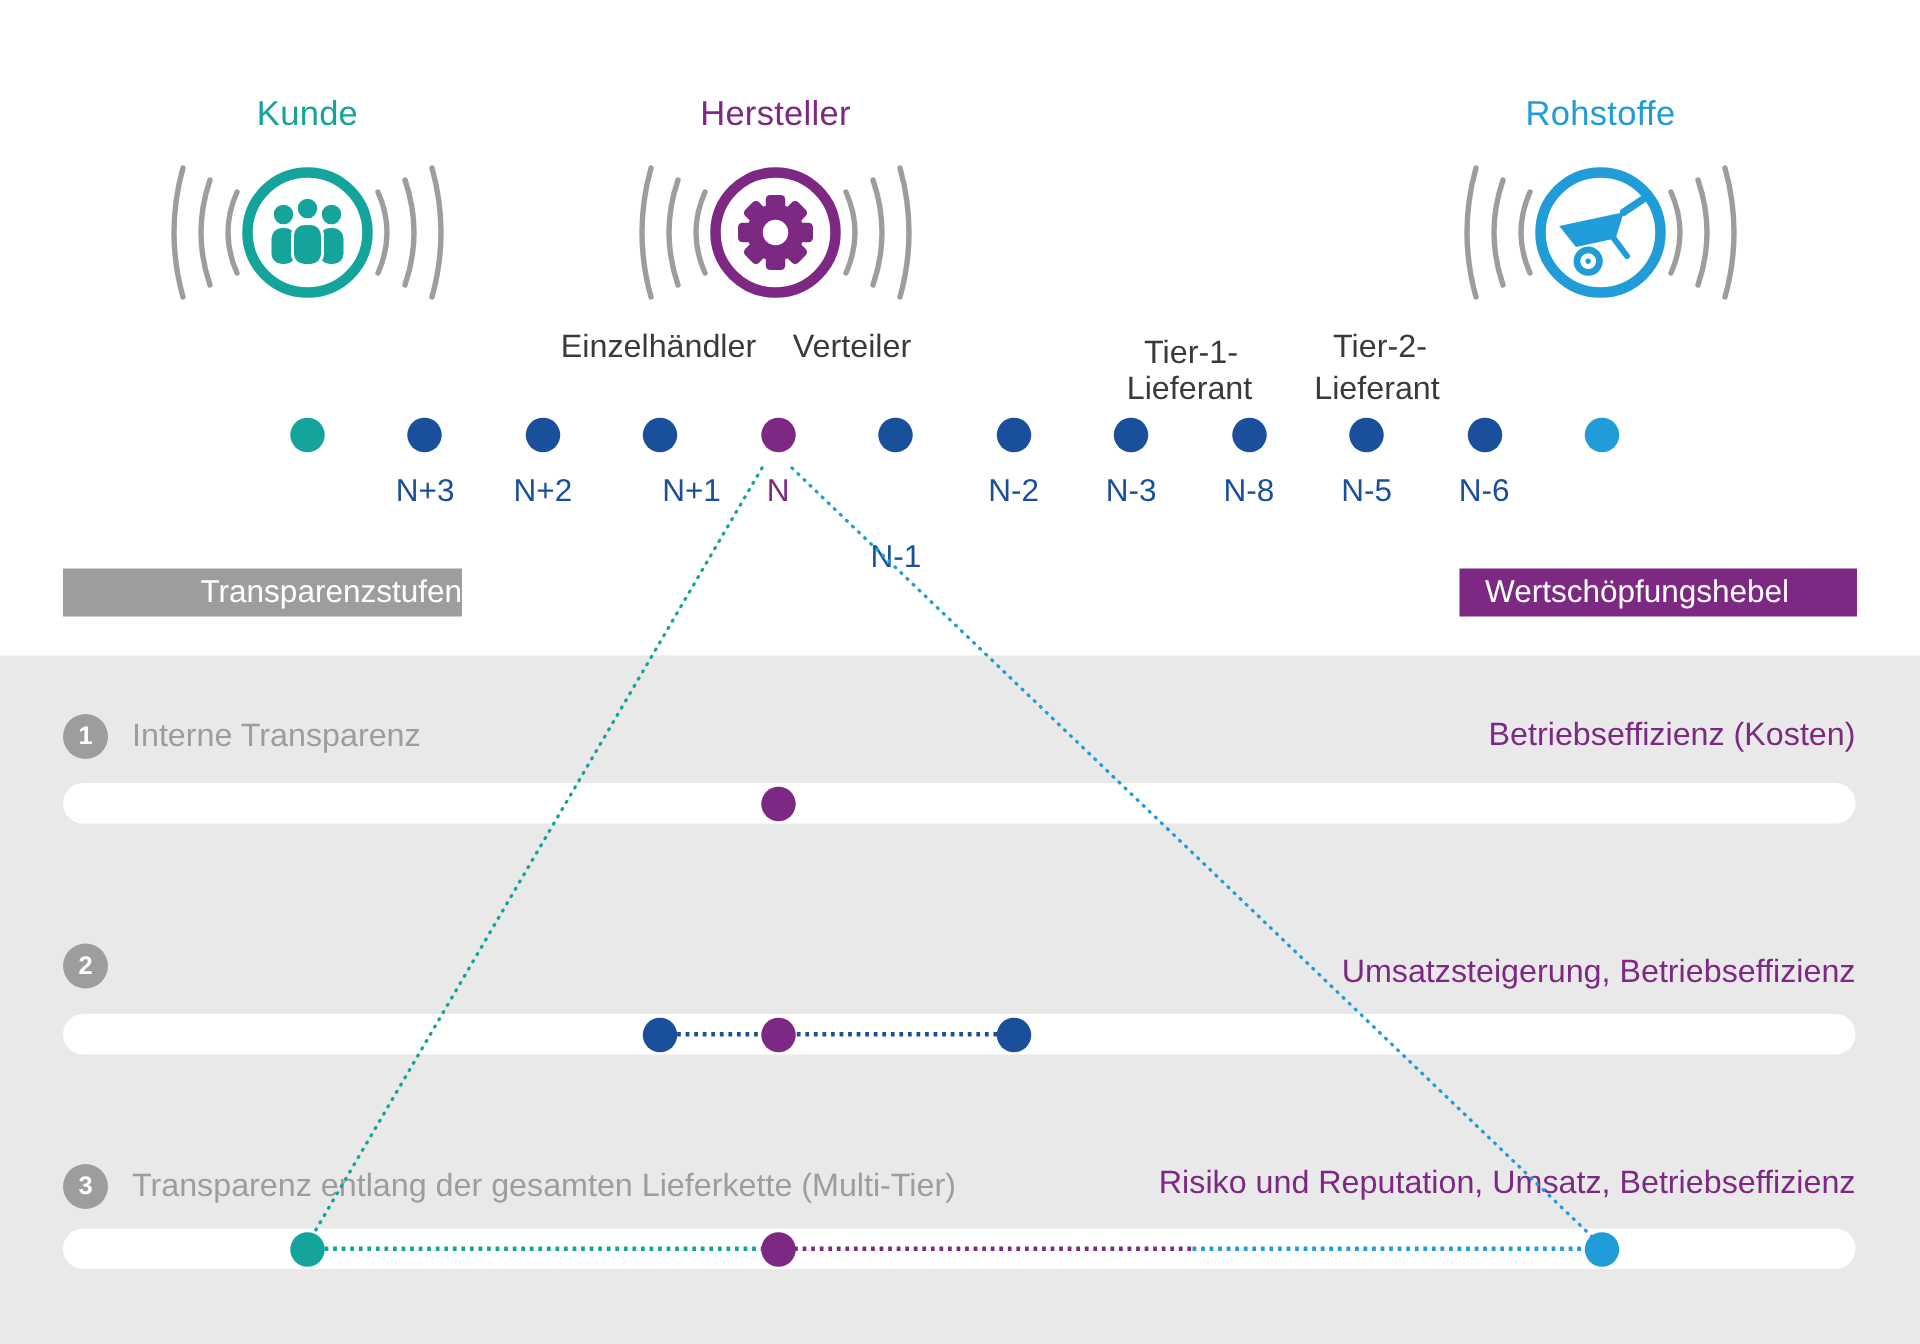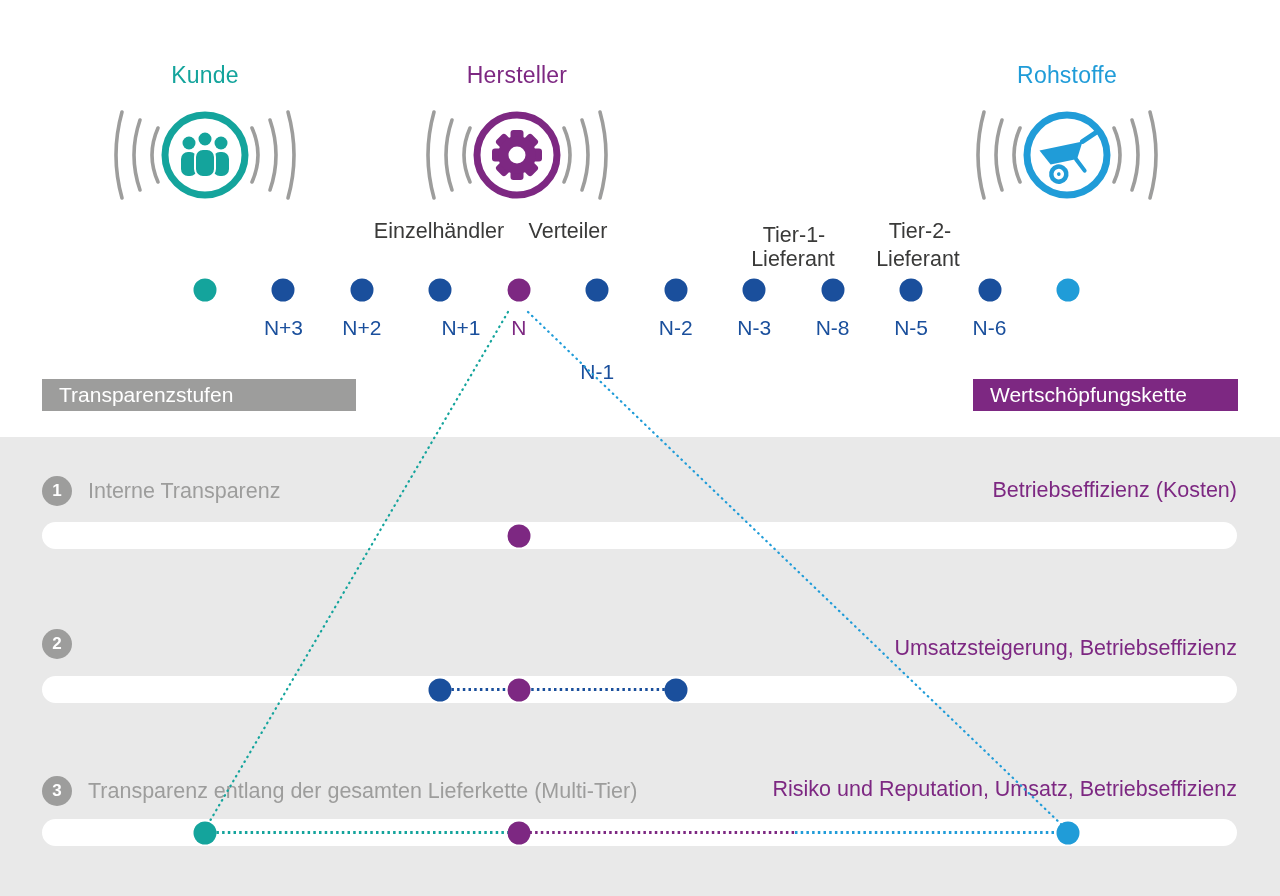--- a/index.html
+++ b/index.html
@@ -18,21 +18,21 @@
   .wave{stroke:var(--gray);stroke-width:3.6;fill:none;stroke-linecap:round;}
   
   .stage-label{position:absolute;transform:translateX(-50%);font-size:21.5px;color:#3a3a39;white-space:nowrap;}
   
   .tdot{position:absolute;width:23px;height:23px;border-radius:50%;top:290px;transform:translate(-50%,-50%);}
   .tlabel{position:absolute;top:328px;transform:translate(-50%,-50%);font-size:21px;}
   .tlabel.blue{color:var(--blue);}
   .tlabel.purple{color:var(--purple);}
   
   .banner{position:absolute;height:32px;line-height:32px;color:#fff;font-size:21px;padding-left:17px;box-sizing:border-box;}
-  .banner-left{left:42px;top:379px;width:314px;background:var(--gray);}
+  .banner-left{left:42px;top:379px;width:266px;background:var(--gray);text-align:right;}
   .banner-right{left:973px;top:379px;width:265px;background:var(--purple);}
   
   .panel{position:absolute;left:0;top:437px;width:1280px;height:459px;background:var(--panel);}
   .row-badge{position:absolute;width:30px;height:30px;border-radius:50%;background:var(--gray);
     color:#fff;font-size:17px;font-weight:bold;text-align:center;line-height:30px;transform:translate(-50%,-50%);}
   .row-label{position:absolute;transform:translateY(-50%);left:88px;font-size:21.5px;color:var(--gray);white-space:nowrap;}
   .row-lever{position:absolute;transform:translateY(-50%);right:43px;font-size:21.5px;color:var(--purple);white-space:nowrap;}
   .row-bar{position:absolute;left:42px;width:1195px;height:27px;border-radius:14px;background:#fff;z-index:2;}
   .rdot{position:absolute;width:23px;height:23px;border-radius:50%;transform:translate(-50%,-50%);z-index:5;}
   
@@ -151,21 +151,21 @@
       <span class="tdot" style="left: 832.6px; background: var(--blue);"></span>
       <span class="tlabel blue" style="left: 832.6px;">N-8</span>
       <span class="tdot" style="left: 911.05px; background: var(--blue);"></span>
       <span class="tlabel blue" style="left: 911.05px;">N-5</span>
       <span class="tdot" style="left: 989.5px; background: var(--blue);"></span>
       <span class="tlabel blue" style="left: 989.5px;">N-6</span>
       <span class="tdot" style="left: 1067.95px; background: var(--lightblue);"></span>
     </div>
 
   <div class="banner banner-left">Transparenzstufen</div>
-  <div class="banner banner-right">Wertschöpfungskette</div>
+  <div class="banner banner-right">Wertschöpfungshebel</div>
 
   <div class="panel"></div>
 
   <div class="row-badge" style="left:57px;top:491px;">1</div>
   <div class="row-label" style="top:491px;">Interne Transparenz</div>
   <div class="row-lever" style="top:490px;">Betriebseffizienz (Kosten)</div>
   <div class="row-bar" style="top:522px;"></div>
 
   <div class="row-badge" style="left:57px;top:644px;">2</div>
   <div class="row-lever" style="top:648px;">Umsatzsteigerung, Betriebseffizienz</div>

